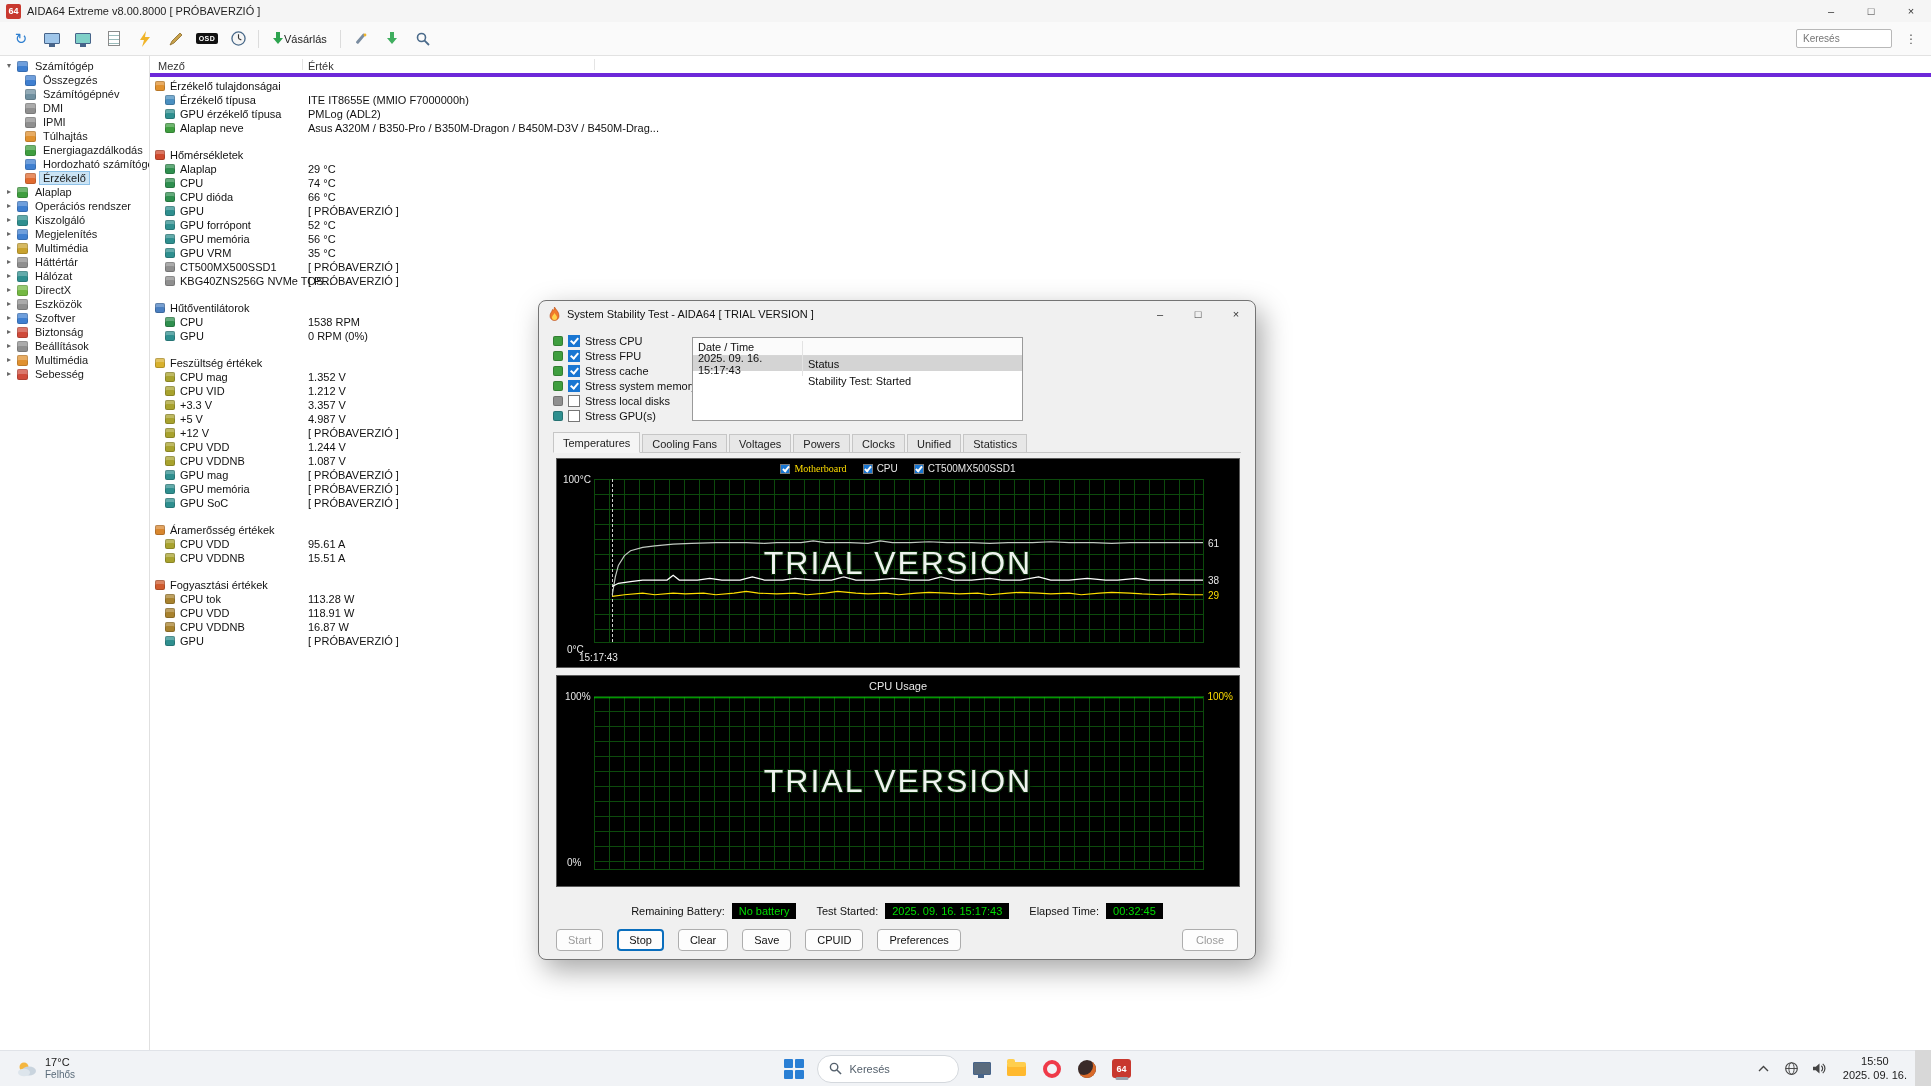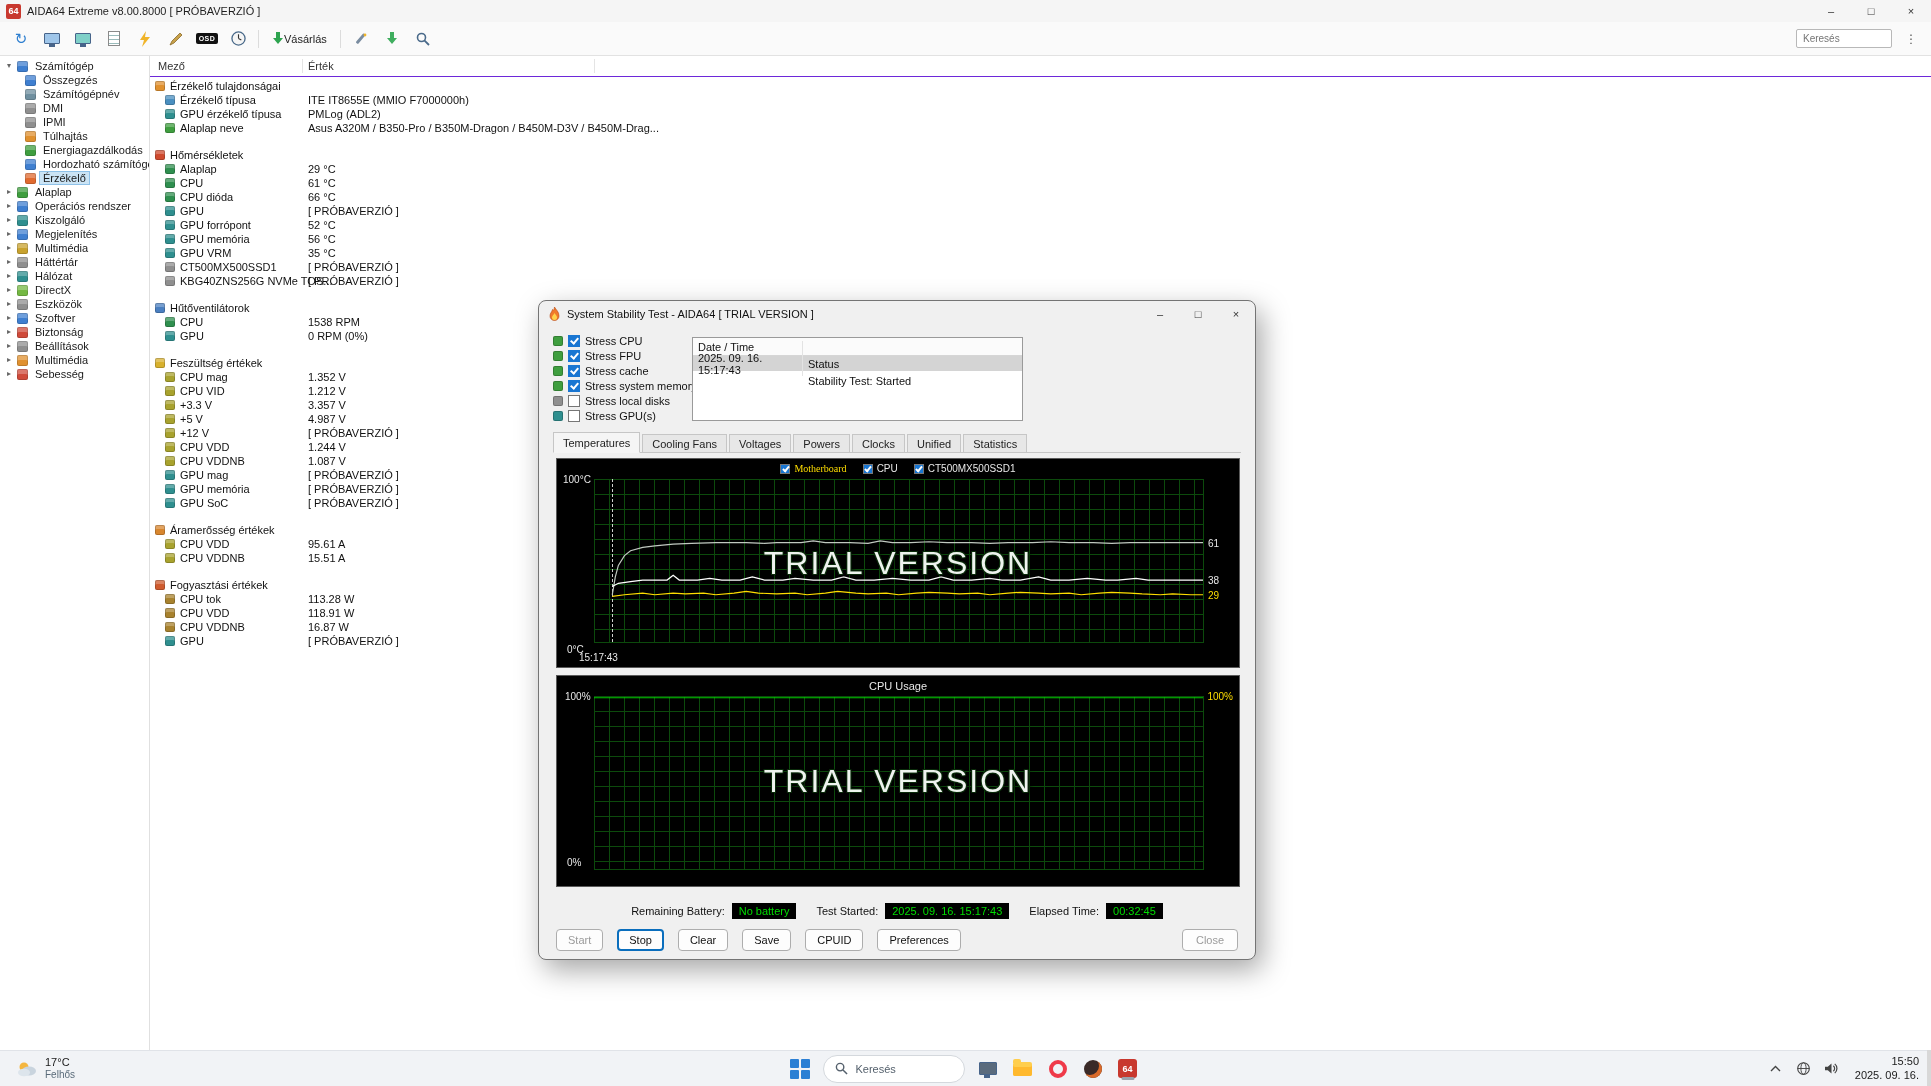--- a/index.html
+++ b/index.html
@@ -30,21 +30,21 @@
   .sidebar{width:150px;border-right:1px solid #e0e0e0;padding-top:3px;font-size:11px;color:#1a1a1a;overflow:hidden;flex:0 0 150px;}
   .titem{height:14px;display:flex;align-items:center;gap:3px;padding-left:4px;white-space:nowrap;cursor:default;}
   .titem .arrow{width:10px;flex:0 0 10px;font-size:8px;color:#666;text-align:center;line-height:1;}
   .titem .arrow:empty{display:none;}
   .titem.lvl1{padding-left:25px;}
   .ticon{width:11px;height:11px;border-radius:2px;background:var(--c,#888);flex:0 0 11px;box-shadow:inset 0 0 0 1px rgba(0,0,0,.15), inset 0 5px 0 rgba(255,255,255,.25);}
   .tlabel{padding:0 3px;border:1px solid transparent;}
   .titem.selected .tlabel{background:#cbe4f5;border:1px solid #8ec1e8;}
 
   .listpane{flex:1;position:relative;font-size:11px;color:#111;overflow:hidden;background:#fff;}
-  .listheader{height:21px;border-bottom:1px solid #6d28d9;position:relative;color:#333;}
+  .listheader{height:21px;border-bottom:4px solid #6d28d9;position:relative;color:#333;}
   .lh-f{position:absolute;left:8px;top:4px;}
   .lh-v{position:absolute;left:158px;top:4px;}
   .lh-sep1{position:absolute;left:152px;top:3px;bottom:3px;width:1px;background:#e4e4e4;}
   .lh-sep2{position:absolute;left:444px;top:3px;bottom:3px;width:1px;background:#e4e4e4;}
   .sensor-rows{position:absolute;top:23px;left:0;right:0;}
   .srow{height:14px;display:flex;align-items:center;position:relative;white-space:nowrap;}
   .srow .sicon{width:10px;height:10px;border-radius:2px;background:var(--c,#999);flex:0 0 10px;box-shadow:inset 0 0 0 1px rgba(0,0,0,.18), inset 0 4px 0 rgba(255,255,255,.25);}
   .srow.section .sicon{margin-left:5px;}
   .srow.row .sicon{margin-left:15px;}
   .srow .slabel{margin-left:5px;}
@@ -102,39 +102,39 @@
   .pair{display:flex;align-items:center;gap:7px;}
   .ibox{background:#000;color:#00dc00;padding:2px 7px;font-size:11px;}
 
   .dlg-buttons{position:absolute;left:17px;right:17px;top:628px;height:24px;display:flex;gap:14px;}
   .dbtn{height:22px;font-size:11px;font-family:inherit;background:#fdfdfd;border:1px solid #adadad;border-radius:4px;padding:0 11px;color:#111;}
   .dbtn.disabled{color:#9b9b9b;}
   .dbtn.focused{border:2px solid #0a6ebd;padding:0 10px;}
   .dbtn.close-btn{position:absolute;right:0;top:0;width:56px;color:#9b9b9b;}
 
   
-  .taskbar{position:absolute;left:0;right:4px;bottom:0;height:36px;background:#f1f3f6;border-top:1px solid #e0e3e8;}
+  .taskbar{position:absolute;left:0;right:16px;bottom:0;height:36px;background:#f1f3f6;border-top:1px solid #e0e3e8;}
   .tb-weather{position:absolute;left:10px;top:0;bottom:0;display:flex;align-items:center;gap:7px;padding:0 6px;border-radius:4px;}
   .wx-text{display:flex;flex-direction:column;justify-content:center;line-height:1.15;}
   .wx-temp{font-size:11px;color:#1a1a1a;}
   .wx-cond{font-size:10px;color:#5a6b7a;}
   .tb-center{position:absolute;left:50%;top:0;bottom:0;transform:translateX(-50%);display:flex;align-items:center;gap:11px;}
   .win-logo{width:20px;height:20px;display:grid;grid-template-columns:9px 9px;grid-template-rows:9px 9px;gap:2px;}
   .win-logo span{background:#2a7fd4;border-radius:1px;}
   .tb-pill{height:28px;width:142px;border-radius:14px;background:#fff;border:1px solid #d4d8dd;display:flex;align-items:center;gap:8px;padding:0 11px;font-size:11px;color:#54606c;}
   .task-ico{width:24px;height:24px;display:flex;align-items:center;justify-content:center;position:relative;border-radius:4px;}
   .folder{width:19px;height:14px;background:#ffce4d;border-radius:2px;position:relative;box-shadow:inset 0 -9px 0 #ffb92e;}
   .folder::before{content:"";position:absolute;left:0;top:-3px;width:8px;height:4px;background:#ffce4d;border-radius:2px 2px 0 0;}
   .opera{width:18px;height:18px;border-radius:50%;border:4px solid #ef3a49;}
   .darkbrowser{width:18px;height:18px;border-radius:50%;background:#3a2a28;box-shadow:inset -3px -3px 0 #d96a2a;}
   .aida-task{width:19px;height:19px;background:#c8382e;color:#fff;font-size:9px;font-weight:bold;display:flex;align-items:center;justify-content:center;border-radius:3px;}
   .ind{position:absolute;bottom:1px;left:50%;transform:translateX(-50%);width:13px;height:3px;border-radius:2px;background:#9aa2ac;}
   .tb-tray{position:absolute;right:8px;top:0;bottom:0;display:flex;align-items:center;gap:10px;}
   .tray-ico{width:18px;height:18px;display:flex;align-items:center;justify-content:center;}
-  .clock{display:flex;flex-direction:column;align-items:flex-end;justify-content:center;font-size:11px;line-height:1.25;color:#1a1a1a;padding-left:4px;}
+  .clock{display:flex;flex-direction:column;align-items:center;justify-content:center;font-size:11px;line-height:1.25;color:#1a1a1a;padding-left:4px;}
 </style>
 </head>
 <body>
 
 <div class="screen">
 
   <div class="main-window">
     <div class="titlebar">
       <span class="app-ico">64</span>
       <span class="title">AIDA64 Extreme v8.00.8000   [ PRÓBAVERZIÓ ]</span>
@@ -396,21 +396,21 @@
 
             <div class="srow row">
               <span class="sicon" style="--c: #2f8f4f;"></span>
               <span class="slabel">Alaplap</span>
               <span class="svalue">29 °C</span>
             </div>
 
             <div class="srow row">
               <span class="sicon" style="--c: #2f8f4f;"></span>
               <span class="slabel">CPU</span>
-              <span class="svalue">61 °C</span>
+              <span class="svalue">74 °C</span>
             </div>
 
             <div class="srow row">
               <span class="sicon" style="--c: #2f8f4f;"></span>
               <span class="slabel">CPU dióda</span>
               <span class="svalue">66 °C</span>
             </div>
 
             <div class="srow row">
               <span class="sicon" style="--c: #2f8f8f;"></span>

